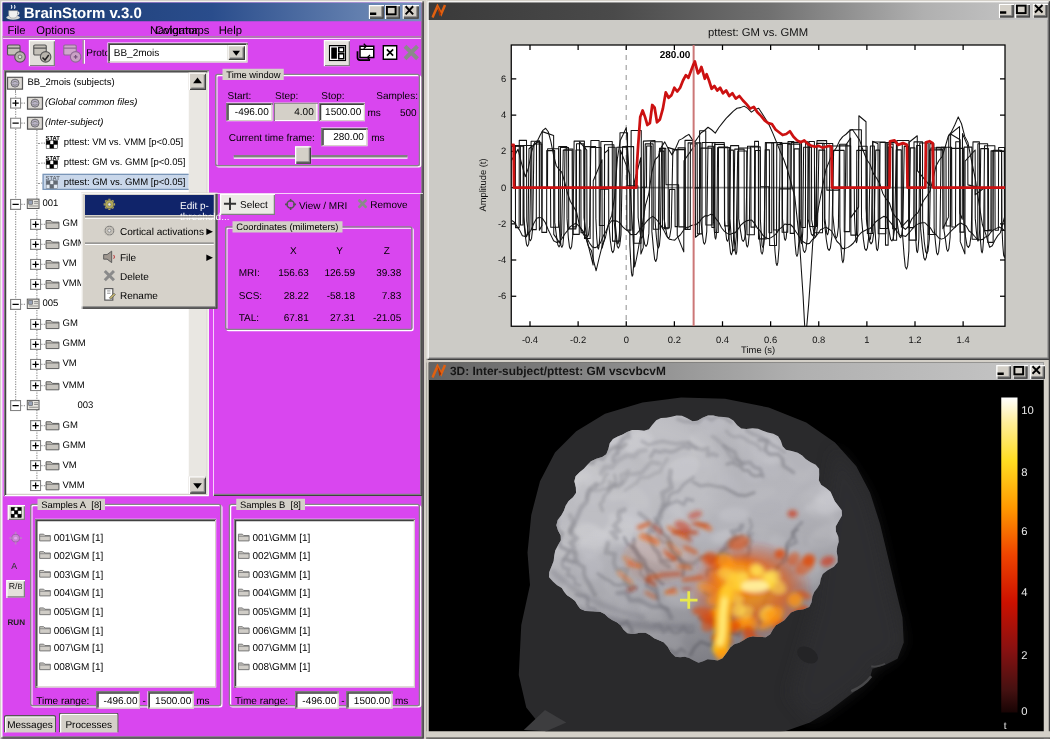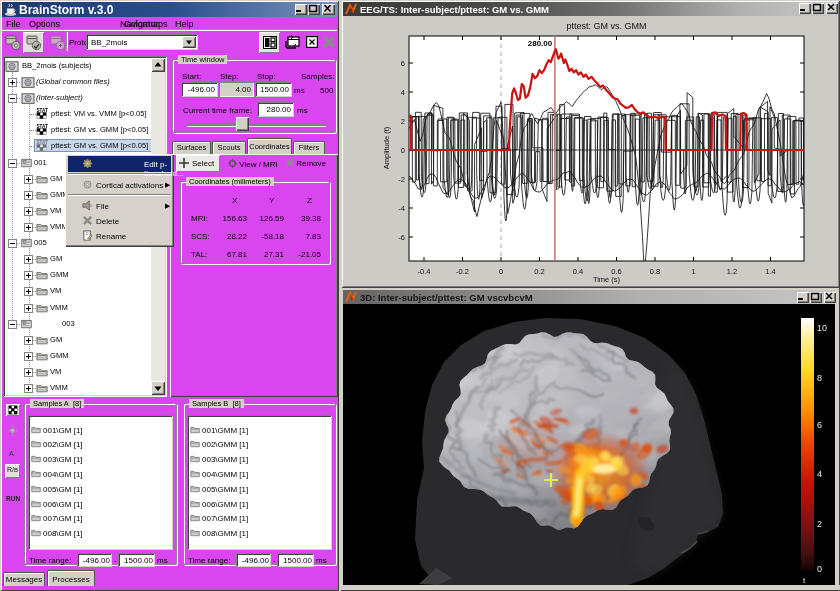--- a/index.html
+++ b/index.html
@@ -363,26 +363,20 @@
     <div class="abs" style="left:147px;top:26px;">500</div>
     <div class="abs" style="left:10px;top:46px;">Current time frame:</div>
     <div class="abs field vt" style="left:84px;top:42px;width:37px;height:15px;">
           <span style="margin-right:3px;">280.00</span>
         </div>
     <div class="abs" style="left:124px;top:46px;">ms</div>
     <div class="abs" style="left:14px;top:64px;width:139px;height:2px;box-shadow:0 1px 0 #fff;background:#808080;"></div>
     <div class="abs" style="left:63px;top:57px;width:13px;height:14px;background:#d4d0c8;box-shadow: inset 1px 1px 0 #ffffff, inset -1px -1px 0 #404040, inset -2px -2px 0 #808080;"></div>
   </div>
 
-  <div class="abs" id="tabs" style="left:170px;top:138px;width:168px;height:17px;">
-        <div class="abs" style="left:2px;top:3px;width:39px;height:14px;background:#d4d0c8;border:1px solid #555;border-bottom:none;box-shadow:inset 1px 1px 0 #fff;border-radius:2px 2px 0 0;text-align:center;padding-top:1px;font-size:7.5px;">Surfaces</div>
-        <div class="abs" style="left:42px;top:3px;width:34px;height:14px;background:#d4d0c8;border:1px solid #555;border-bottom:none;box-shadow:inset 1px 1px 0 #fff;border-radius:2px 2px 0 0;text-align:center;padding-top:1px;font-size:7.5px;">Scouts</div>
-        <div class="abs" style="left:77px;top:0;width:45px;height:17px;background:#d4d0c8;border:1px solid #555;border-bottom:none;box-shadow:inset 1px 1px 0 #fff;border-radius:2px 2px 0 0;text-align:center;padding-top:3px;font-size:7.5px;">Coordinates</div>
-        <div class="abs" style="left:123px;top:3px;width:32px;height:14px;background:#d4d0c8;border:1px solid #555;border-bottom:none;box-shadow:inset 1px 1px 0 #fff;border-radius:2px 2px 0 0;text-align:center;padding-top:1px;font-size:7.5px;">Filters</div>
-      </div>
   <div class="abs" style="left:170px;top:154px;width:168px;height:243px;box-shadow: inset 1px 1px 0 #ffffff, inset -1px -1px 0 #404040, inset -2px -2px 0 #808080;">
     <div class="abs" style="left:6px;top:1px;width:44px;height:17px;background:#eceae6;box-shadow: inset 1px 1px 0 #fff, inset -1px -1px 0 #808080;">
       <svg width="10" height="10" viewBox="0 0 11 11" style="position:absolute;left:3px;top:3px">
             <path d="M5.5 0 V11 M0 5.5 H11" stroke="#333" stroke-width="1.7"></path>
           </svg>
       <div class="abs" style="left:16px;top:4px;">Select</div>
     </div>
     <div class="abs" style="left:58px;top:5px;"><svg width="9" height="9" viewBox="0 0 11 11" style="vertical-align:-1px">
             <circle cx="5.5" cy="5.5" r="3.5" fill="none" stroke="#555" stroke-width="1.5"></circle>
             <path d="M5.5 0 v3 M5.5 8 v3 M0 5.5 h3 M8 5.5 h3" stroke="#555" stroke-width="1.5"></path>
@@ -588,21 +582,20 @@
         <div class="abs" style="left:31px;top:78px;">Rename</div>
       </div>
 </div>
 
 <div class="abs" id="eegwin" style="left:341px;top:0;width:499px;height:288px;background:#cccbc6;box-shadow: inset 1px 1px 0 #d4d0c8, inset -1px -1px 0 #404040, inset 2px 2px 0 #fff, inset -2px -2px 0 #808080;">
   <div class="abs" style="left:2px;top:2px;width:495px;height:14px;background:linear-gradient(to right,#3a3a3a,#4a4a4a 30%,#707070 55%,#b0b0b0 80%,#c9c9c9);"></div>
   <svg class="abs" style="left:4px;top:3px" width="12" height="12" viewBox="0 0 12 12">
         <path d="M1 11 L5 2 L8 8 L11 1" stroke="#e06010" stroke-width="2" fill="none"></path>
         <path d="M5 2 L8 8 L6.5 10 Z" fill="#a03000"></path>
       </svg>
-  <div class="abs" style="left:19px;top:4px;color:#fff;font-weight:bold;font-size:9.5px;">EEG/TS: Inter-subject/pttest: GM vs. GMM</div>
   <div class="abs titlebtn" style="left:458px;top:3px;width:12px;height:11px;"><svg width="10" height="9" viewBox="0 0 10 9">
           <rect x="1" y="6" width="5" height="2" fill="#000"></rect>
         </svg></div>
   <div class="abs titlebtn" style="left:471px;top:3px;width:12px;height:11px;"><svg width="10" height="9" viewBox="0 0 10 9">
           <rect x="1.5" y="1.5" width="7" height="6" fill="none" stroke="#000" stroke-width="1.6"></rect>
         </svg></div>
   <div class="abs titlebtn" style="left:485px;top:3px;width:12px;height:11px;"><svg width="10" height="9" viewBox="0 0 10 9">
           <path d="M2 1 L8 7 M8 1 L2 7" stroke="#000" stroke-width="1.5"></path>
         </svg></div>
   <svg class="abs" id="eegplot" style="left:0;top:16px" width="499" height="268" viewBox="0 0 499 268">

